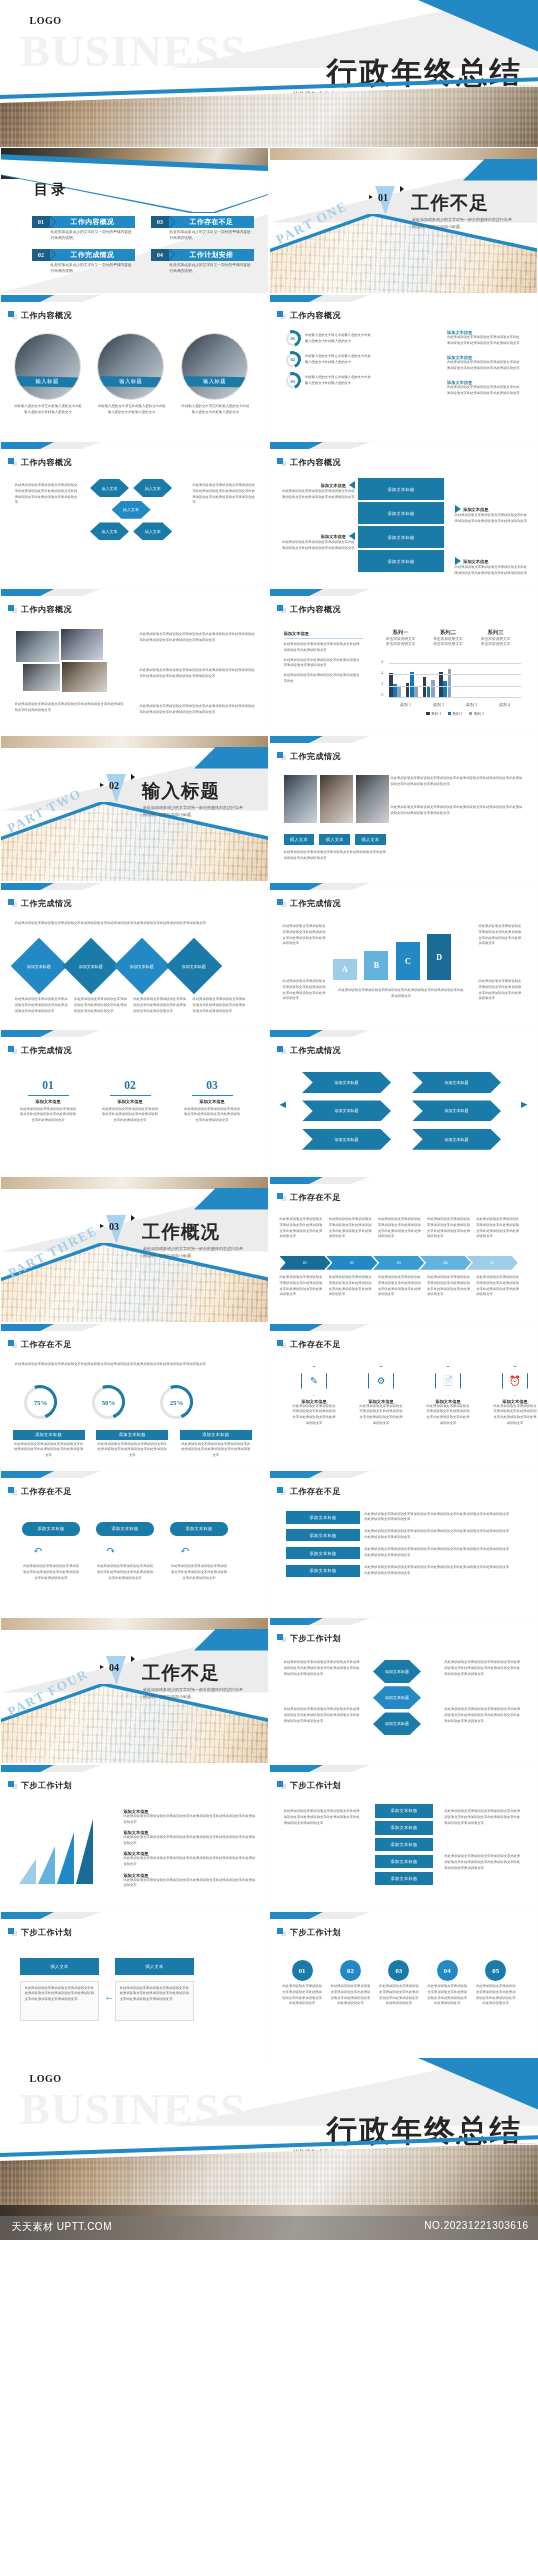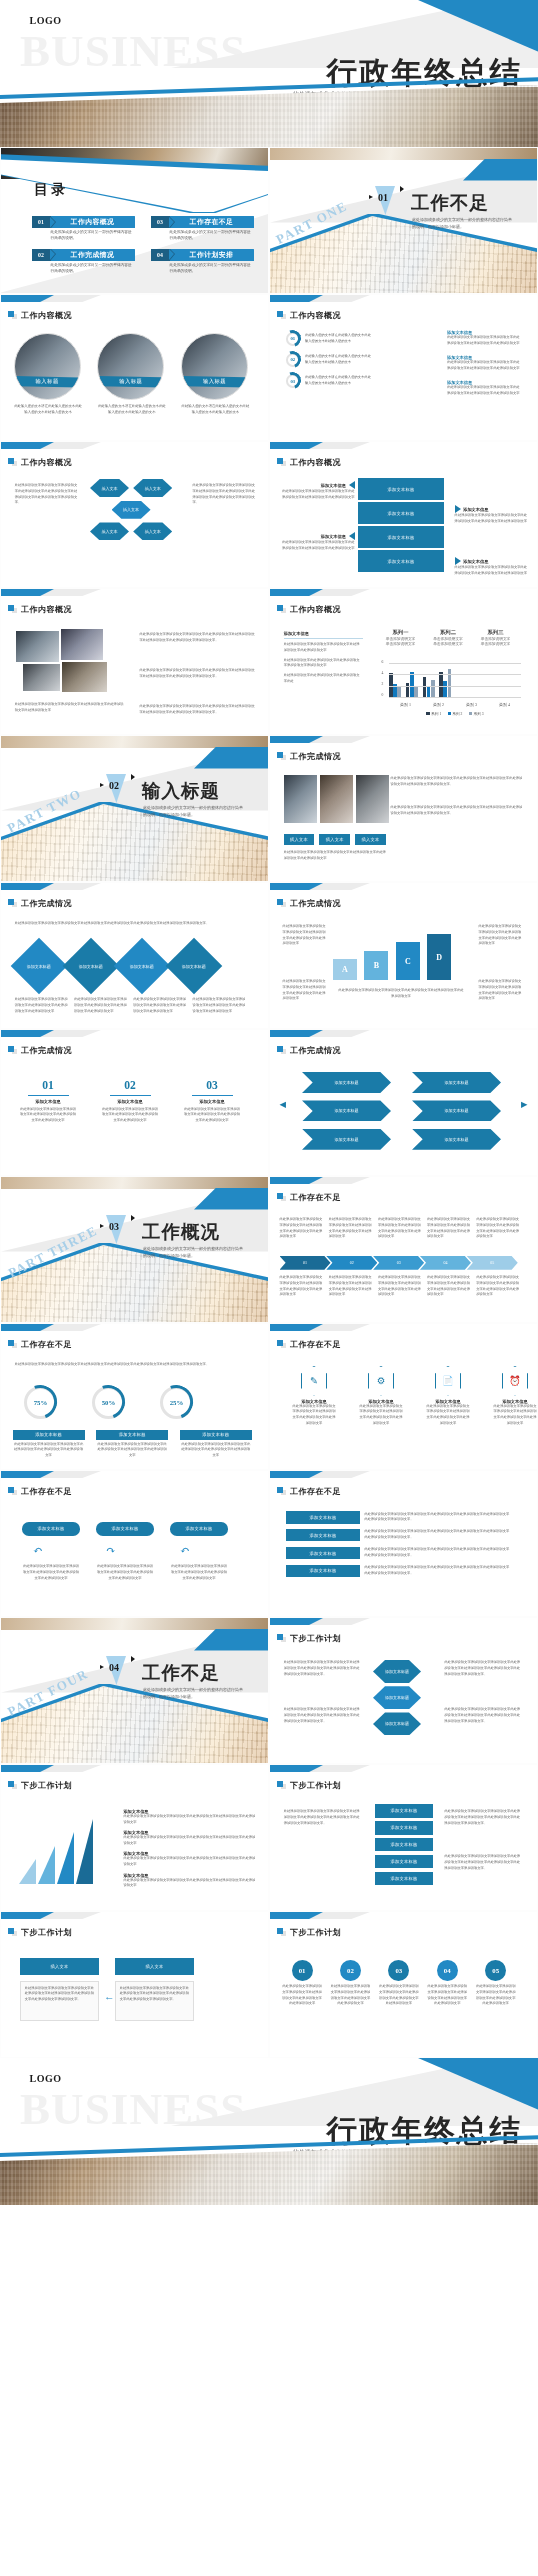--- a/index.html
+++ b/index.html
@@ -1102,15 +1102,19 @@
       </div>
       <div class="item">
         <span class="cicon">⌂</span>
         <span>部 门：行政部</span>
       </div>
     </div>
     <div class="photo"></div>
     <div class="blueline"></div>
   </div>
 
+  <div class="footer">
+    <div class="ftxt fleft">天天素材 UPTT.COM</div>
+    <div class="ftxt fright">NO.20231221303616</div>
+  </div>
 
 </div>
 
 
 </body></html>

